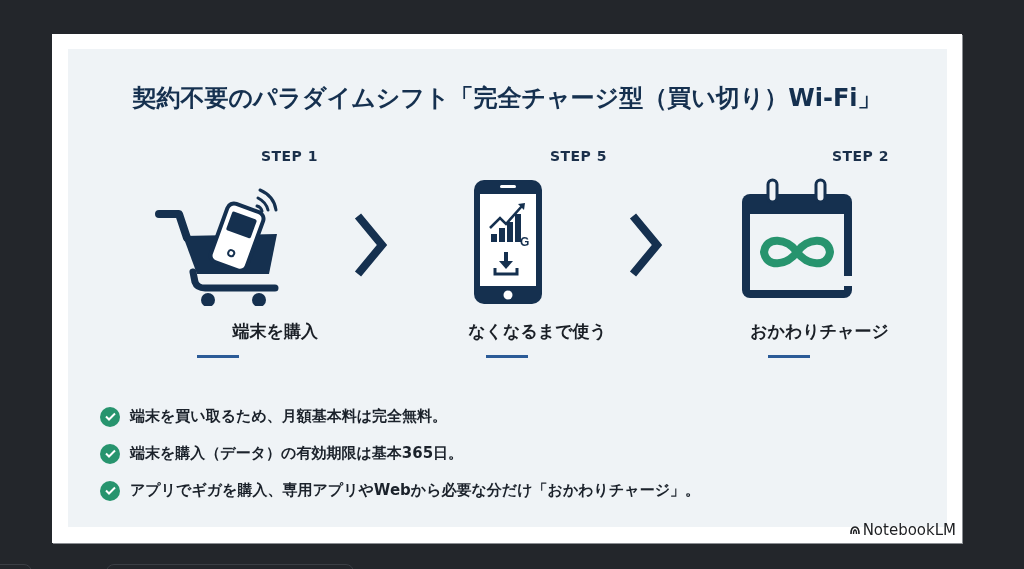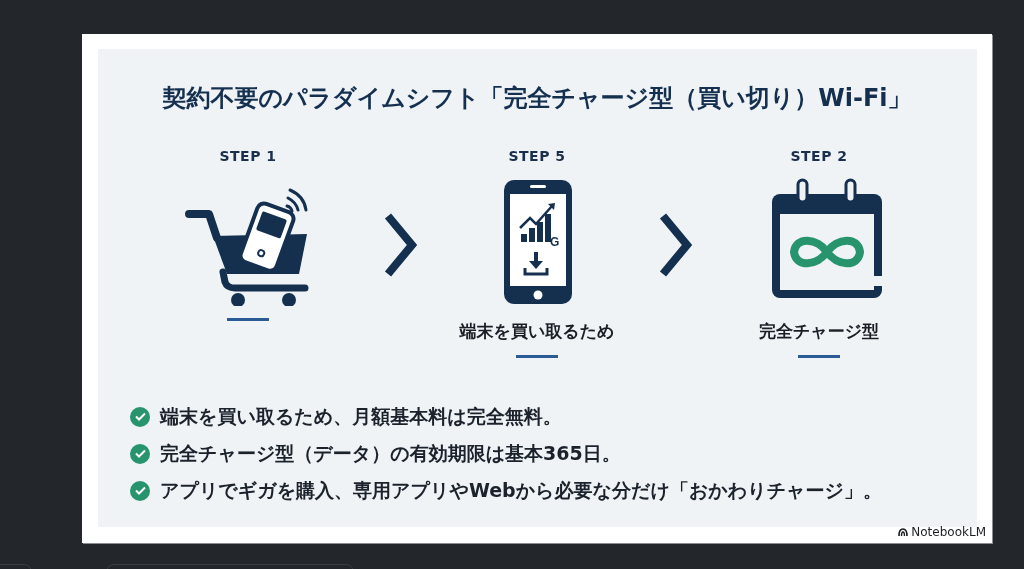--- a/index.html
+++ b/index.html
@@ -4,21 +4,21 @@
   <style>
     html, body {
       margin: 0; padding: 0;
       width: 1024px; height: 569px;
       background: #23262b;
       overflow: hidden;
       font-family: "DejaVu Sans", "Liberation Sans", sans-serif;
     }
     .slide {
       position: absolute;
-      left: 82px; top: 34px;
+      left: 52px; top: 34px;
       width: 910px; height: 509px;
       background: #ffffff;
       box-shadow: 1px 1px 0 #8a8d92;
     }
     .panel {
       position: absolute;
       left: 16px; top: 15px;
       width: 879px; height: 478px;
       background: #eff3f6;
     }
@@ -28,21 +28,21 @@
       text-align: center;
       font-size: 24px;
       font-weight: bold;
       color: #15304f;
       letter-spacing: 0px;
     }
     .step {
       position: absolute;
       top: 114px;
       width: 200px;
-      text-align: center;
+      text-align: right;
     }
     .step-label {
       font-size: 14px;
       font-weight: bold;
       color: #1a2f4a;
       letter-spacing: 0.5px;
       height: 20px;
     }
     .step-icon {
       width: 130px; height: 130px;
@@ -77,30 +77,30 @@
     .check {
       width: 20px; height: 20px;
       border-radius: 50%;
       background: #27946e;
       display: inline-flex;
       align-items: center; justify-content: center;
       margin-right: 10px;
       flex: none;
     }
     .bullet-text {
-      font-size: 19px;
+      font-size: 15px;
       font-weight: bold;
       color: #1b222b;
       white-space: nowrap;
     }
     .brand {
       position: absolute;
       right: 6px; bottom: 4px;
       display: flex; align-items: center;
-      font-size: 12px;
+      font-size: 15px;
       color: #1d1f22;
     }
     .brand svg { margin-right: 3px; }
     .bottom-tab {
       position: absolute;
       top: 564px;
       height: 14px;
       border: 1px solid #3a3e44;
       border-radius: 8px;
       background: #23262b;
@@ -130,20 +130,21 @@
       <g transform="rotate(20 83 64)">
         <rect x="64" y="30" width="38" height="62" rx="7" fill="#ffffff" stroke="#15304f" stroke-width="4"></rect>
         <rect x="70" y="38" width="26" height="20" rx="2" fill="#15304f"></rect>
         <circle cx="83" cy="78" r="3" fill="none" stroke="#15304f" stroke-width="2"></circle>
       </g>
 
       <path d="M105 22 Q113 26 115 34" stroke="#15304f" stroke-width="3" fill="none" stroke-linecap="round"></path>
       <path d="M107 14 Q121 20 123 34" stroke="#15304f" stroke-width="3" fill="none" stroke-linecap="round"></path>
       <path d="M104 30 Q108 31 109 35" stroke="#15304f" stroke-width="3" fill="none" stroke-linecap="round"></path>
     </svg>
+    <div class="step-caption">端末を購入</div>
     <div class="step-underline"></div>
   </div>
 
   <svg class="chevron" style="left:298px;" viewBox="0 0 40 70">
     <path d="M8 6 L32 35 L8 64" stroke="#15304f" stroke-width="8" fill="none" stroke-linejoin="miter"></path>
   </svg>
 
   <div class="step" style="left:355px;">
     <div class="step-label">STEP 5</div>
     <svg class="step-icon" viewBox="0 0 130 130">
@@ -159,60 +160,60 @@
 
       <path d="M48 52 L58 42 L64 48 L80 30" stroke="#15304f" stroke-width="2.5" fill="none"></path>
       <path d="M76 28 L83 27 L82 34 Z" fill="#15304f"></path>
 
       <text x="78" y="70" font-family="Liberation Sans, sans-serif" font-weight="bold" font-size="12" fill="#15304f">G</text>
 
       <path d="M64 76 L64 88" stroke="#15304f" stroke-width="4"></path>
       <path d="M57 85 L64 93 L71 85 Z" fill="#15304f"></path>
       <path d="M53 92 L53 98 L75 98 L75 92" stroke="#15304f" stroke-width="3" fill="none"></path>
     </svg>
-    <div class="step-caption">端末を買い取るため</div>
+    <div class="step-caption">なくなるまで使う</div>
     <div class="step-underline"></div>
   </div>
 
   <svg class="chevron" style="left:573px;" viewBox="0 0 40 70">
     <path d="M8 6 L32 35 L8 64" stroke="#15304f" stroke-width="8" fill="none" stroke-linejoin="miter"></path>
   </svg>
 
   <div class="step" style="left:637px;">
     <div class="step-label">STEP 2</div>
     <svg class="step-icon" viewBox="0 0 130 130">
       <rect x="18" y="18" width="110" height="104" rx="8" fill="#15304f"></rect>
       <rect x="26" y="38" width="94" height="76" fill="#eff3f6"></rect>
       <rect x="120" y="100" width="10" height="10" fill="#eff3f6"></rect>
 
       <rect x="44" y="4" width="9" height="22" rx="4.5" fill="#eff3f6" stroke="#15304f" stroke-width="3"></rect>
       <rect x="92" y="4" width="9" height="22" rx="4.5" fill="#eff3f6" stroke="#15304f" stroke-width="3"></rect>
 
       <path d="M73 76 C63 62 42 60 40 76 C42 92 63 90 73 76 C83 62 104 60 106 76 C104 92 83 90 73 76 Z" stroke="#27946e" stroke-width="8" fill="none" stroke-linejoin="round"></path>
     </svg>
-    <div class="step-caption">完全チャージ型</div>
+    <div class="step-caption">おかわりチャージ</div>
     <div class="step-underline"></div>
   </div>
 
   <div class="bullets">
     <div class="bullet">
       <span class="check">
         <svg width="11" height="9" viewBox="0 0 11 9">
             <path d="M1 4.5 L4 7.5 L10 1.5" stroke="#fff" stroke-width="2" fill="none"></path>
           </svg>
       </span>
       <span class="bullet-text">端末を買い取るため、月額基本料は完全無料。</span>
     </div>
     <div class="bullet">
       <span class="check">
         <svg width="11" height="9" viewBox="0 0 11 9">
             <path d="M1 4.5 L4 7.5 L10 1.5" stroke="#fff" stroke-width="2" fill="none"></path>
           </svg>
       </span>
-      <span class="bullet-text">完全チャージ型（データ）の有効期限は基本365日。</span>
+      <span class="bullet-text">端末を購入（データ）の有効期限は基本365日。</span>
     </div>
     <div class="bullet">
       <span class="check">
         <svg width="11" height="9" viewBox="0 0 11 9">
             <path d="M1 4.5 L4 7.5 L10 1.5" stroke="#fff" stroke-width="2" fill="none"></path>
           </svg>
       </span>
       <span class="bullet-text">アプリでギガを購入、専用アプリやWebから必要な分だけ「おかわりチャージ」。</span>
     </div>
   </div>

